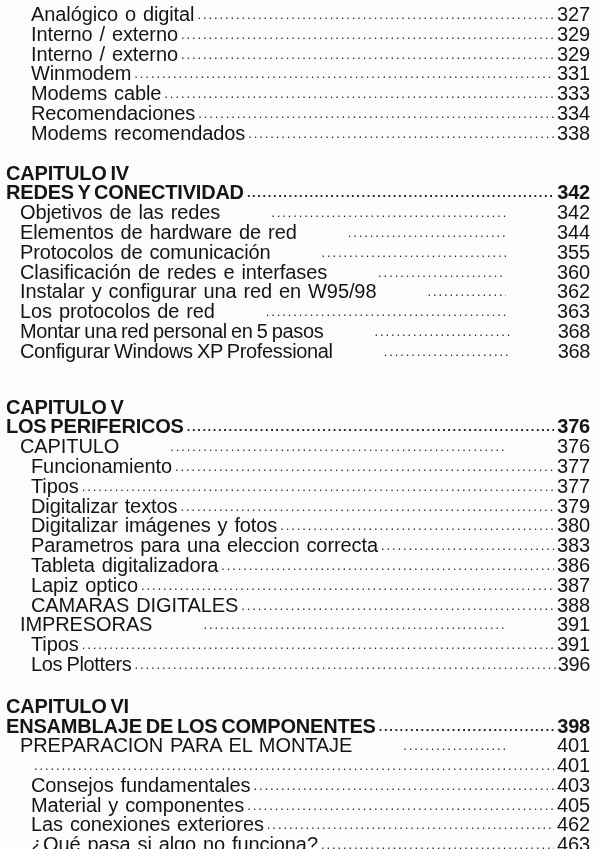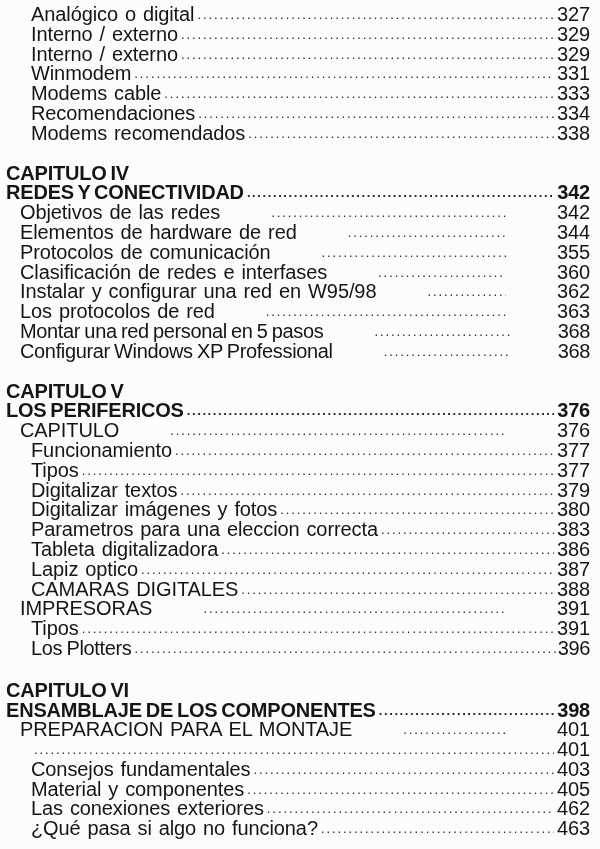--- a/index.html
+++ b/index.html
@@ -50,21 +50,21 @@
     letter-spacing: -0.2px;
   }
   .bold .leader { letter-spacing: 1.6px; }
   .tight {
     word-spacing: -1px;
     letter-spacing: -0.35px;
   }
   .tight .leader { margin-right: 0; }
   .tight .page-num { min-width: 26px; }
   .mt20 { margin-top: 20px; }
-  .mt24 { margin-top: 20px; }
+  .mt24 { margin-top: 36px; }
   .mt15 { margin-top: 22px; }
 </style>
 </head>
 <body>
 
 <div class="page">
 
   <div class="row lv2">
     <span class="lbl">Analógico o digital</span>
     <span class="leader"></span>

